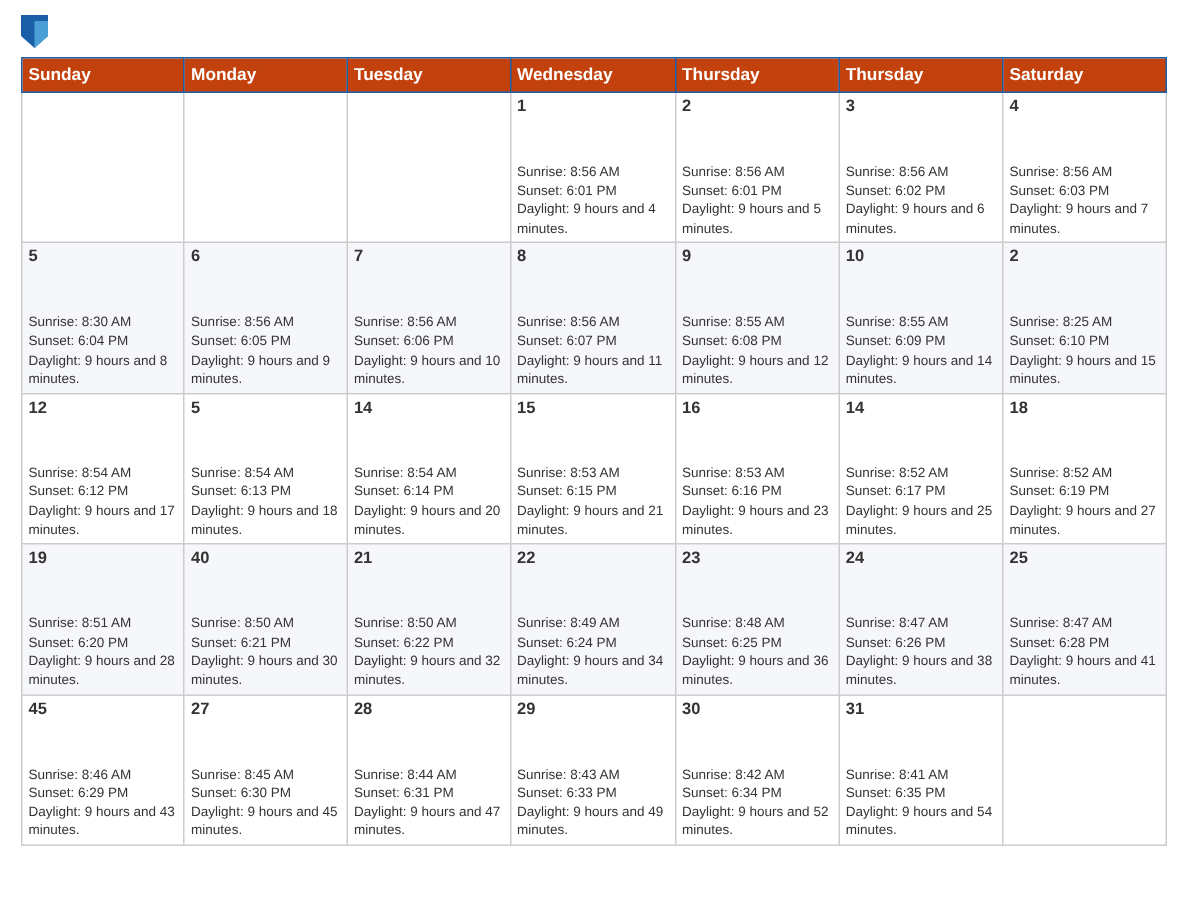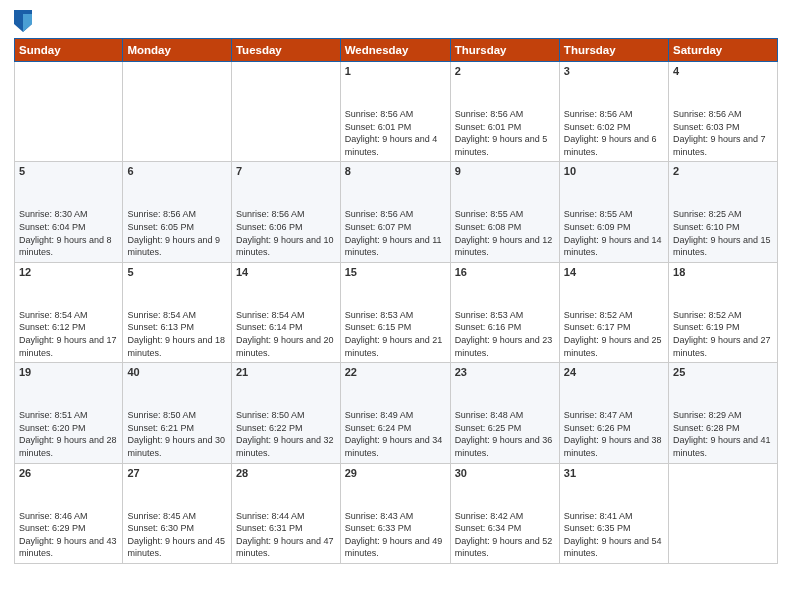--- a/index.html
+++ b/index.html
@@ -308,29 +308,29 @@
           </td>
           <td>
             <span class="day-num">24</span>
             <div class="day-info">Sunrise: 8:47 AM
 Sunset: 6:26 PM
 Daylight: 9 hours
 and 38 minutes.</div>
           </td>
           <td>
             <span class="day-num">25</span>
-            <div class="day-info">Sunrise: 8:29 AM
+            <div class="day-info">Sunrise: 8:47 AM
 Sunset: 6:28 PM
 Daylight: 9 hours
 and 41 minutes.</div>
           </td>
         </tr>
         <tr>
           <td>
-            <span class="day-num">26</span>
+            <span class="day-num">45</span>
             <div class="day-info">Sunrise: 8:46 AM
 Sunset: 6:29 PM
 Daylight: 9 hours
 and 43 minutes.</div>
           </td>
           <td>
             <span class="day-num">27</span>
             <div class="day-info">Sunrise: 8:45 AM
 Sunset: 6:30 PM
 Daylight: 9 hours

